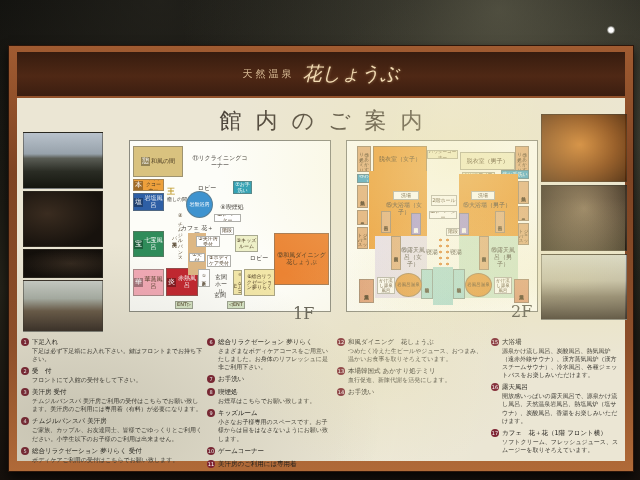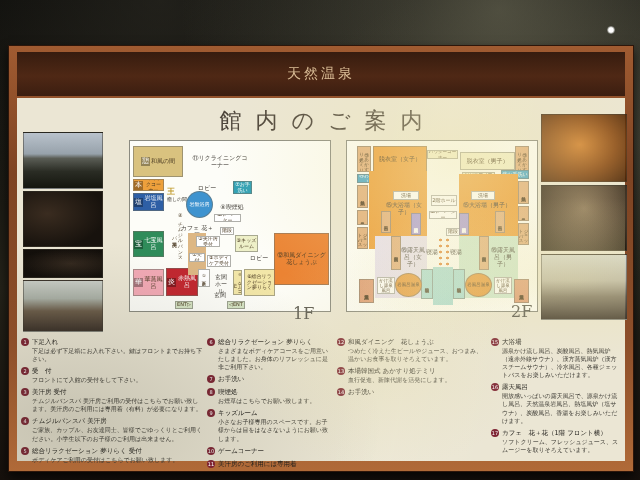--- a/index.html
+++ b/index.html
@@ -14,21 +14,21 @@
       linear-gradient(180deg,#0b0b09 0%,#242219 60%,#16100c 100%);}
   .sun-dot{position:absolute;left:607px;top:26px;width:8px;height:8px;border-radius:50%;
      background:radial-gradient(circle,#fff 0 40%,rgba(255,255,255,.2) 70%,transparent 100%);}
   
   .board{position:absolute;left:8px;top:45px;width:624px;height:425px;
      background:linear-gradient(180deg,#a05b31,#7e4423 30%,#8d4f2a 70%,#b06a38);
      border:1px solid #2e160a;box-shadow:0 5px 10px rgba(0,0,0,.7);}
   .hdr{position:absolute;left:8px;top:6px;right:8px;height:44px;
      background:linear-gradient(180deg,#371c0f,#4f2815 55%,#3b1e10);
      display:flex;align-items:center;justify-content:center;gap:8px;color:#e9cda4;}
-  .brandpre{font-size:14px;letter-spacing:3px;font-family:Liberation Serif, serif;opacity:.9}
+  .brandpre{font-size:10px;letter-spacing:3px;font-family:Liberation Serif, serif;opacity:.9}
   .brandname{font-size:19px;font-family:"DejaVu Serif",serif;font-style:italic;
      color:#f2dcb4;text-shadow:0 0 3px rgba(255,220,160,.5);}
   .panel{position:absolute;left:8px;top:52px;right:8px;bottom:10px;background:#ebe6d4;}
   .dapple{position:absolute;inset:0;pointer-events:none;
      background:
       radial-gradient(ellipse at 72% 18%, rgba(240,230,170,.45), transparent 38%),
       radial-gradient(ellipse at 92% 50%, rgba(235,225,165,.4), transparent 32%),
       radial-gradient(ellipse at 60% 72%, rgba(225,215,160,.3), transparent 30%),
       radial-gradient(ellipse at 8% 90%, rgba(70,70,55,.22), transparent 40%),
       linear-gradient(100deg, transparent 55%, rgba(255,255,240,.10) 65%, transparent 80%);}
@@ -79,20 +79,21 @@
 </style>
 </head>
 <body>
 
 <div class="bg"></div>
 <div class="sun-dot"></div>
 
 <div class="board">
   <div class="hdr">
     <span class="brandpre">天然温泉</span>
+    <span class="brandname">花しょうぶ</span>
   </div>
 
   <div class="panel">
     <div class="title">館内のご案内</div>
 
     <div class="ph ph1" style="left:6px;top:34px;width:80px;height:57px"></div>
     <div class="ph ph2" style="left:6px;top:93px;width:80px;height:56px"></div>
     <div class="ph ph3" style="left:6px;top:151px;width:80px;height:29px"></div>
     <div class="ph ph4" style="left:6px;top:182px;width:80px;height:52px"></div>
 

